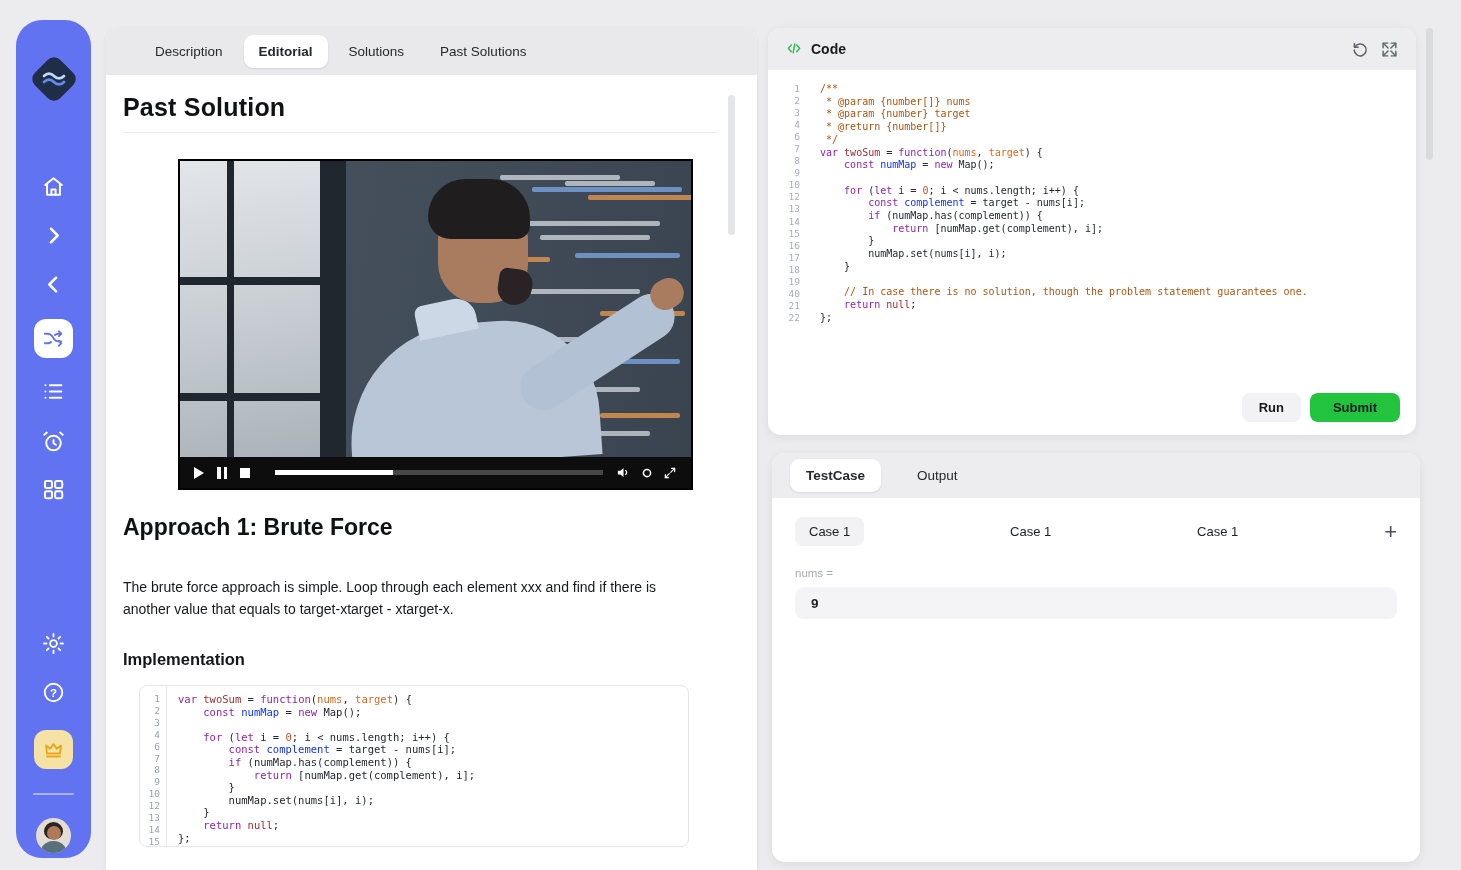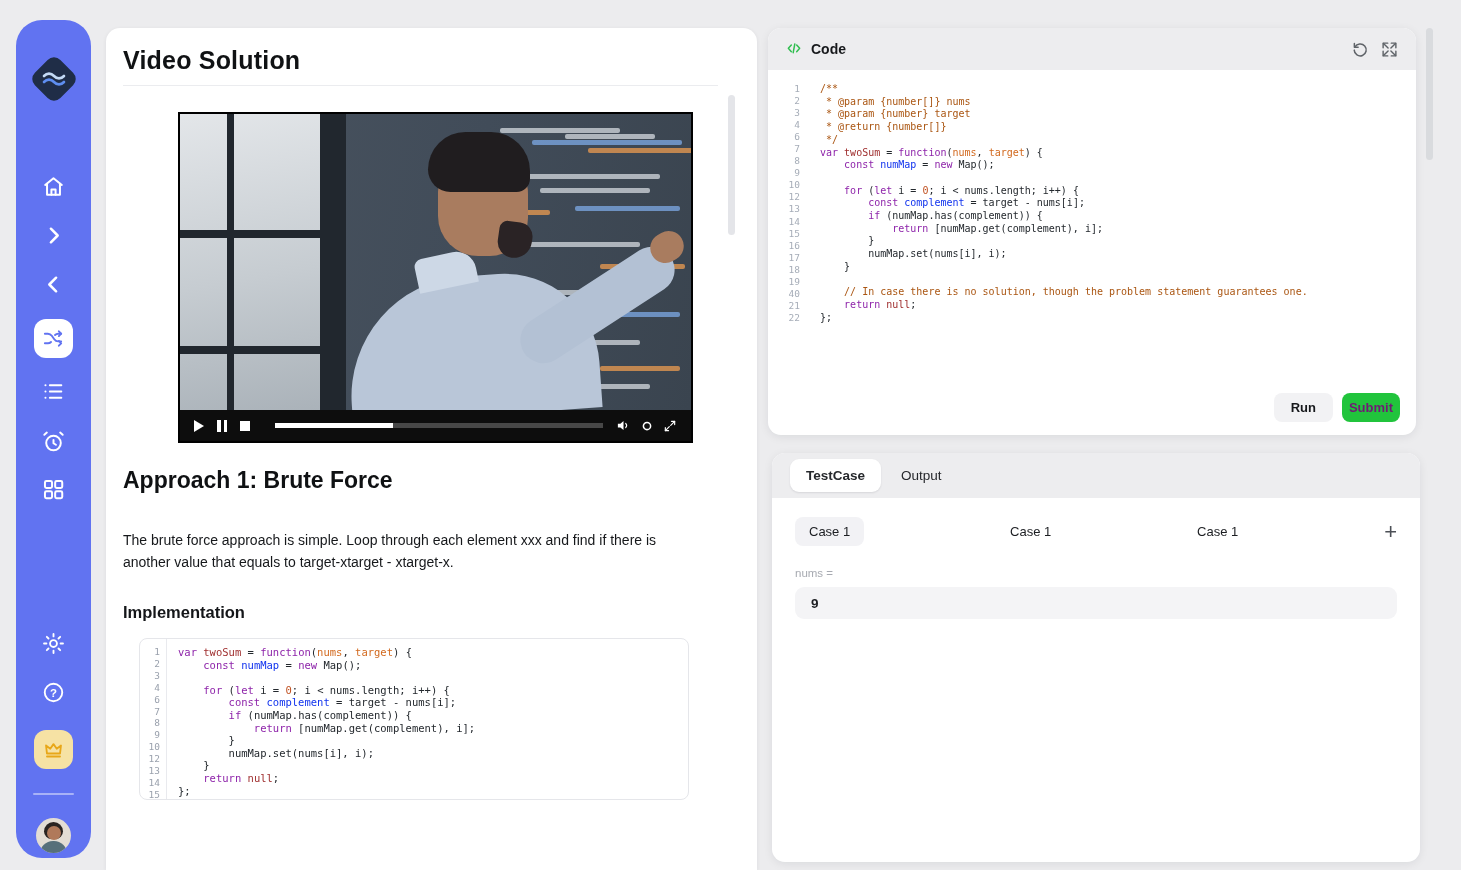--- a/index.html
+++ b/index.html
@@ -73,34 +73,34 @@
   .cp-header{height:42px;background:#ededef;border-radius:13px 13px 0 0;display:flex;align-items:center;padding:0 18px;gap:9px;}
   .cp-title{font-size:14px;font-weight:700;color:#17191c;}
   .cp-actions{margin-left:auto;display:flex;align-items:center;gap:12px;}
   .cp-actions svg{display:block;cursor:pointer;}
   .editor{display:flex;padding-top:13px;cursor:text;}
   .editor .gut{width:32px;text-align:right;padding-right:8px;color:#a6adb8;font:9.5px "DejaVu Sans Mono",monospace;line-height:12.05px;}
   .editor .codecol{padding-left:12px;font:10px "DejaVu Sans Mono",monospace;line-height:12.7px;white-space:pre;}
   .btnrow{position:absolute;right:16px;bottom:13px;display:flex;gap:9px;}
   .btn{border:none;border-radius:8px;font-family:"Liberation Sans",sans-serif;font-size:13px;font-weight:600;padding:7px 17px;cursor:pointer;}
   .btn.run{background:#f2f2f4;color:#17191c;}
-  .btn.submit{background:#21c43c;color:#701a75;padding:7px 7px;}
+  .btn.submit{background:#21c43c;color:#0f172a;padding:7px 23px;}
 
   
   .tk-pl{color:#24292e;}
   .tk-kw{color:#8e24aa;}
   .tk-def{color:#1133ee;}
   .tk-cm{color:#aa5511;}
   .tk-or{color:#d2691e;}
   .tk-num{color:#c05020;}
   .tk-nm{color:#a03030;}
 
   
   .test-panel{position:absolute;left:772px;top:453px;width:648px;height:409px;background:#fff;border-radius:13px;box-shadow:0 2px 10px rgba(16,24,40,.08);}
-  .tp-header{height:45px;background:#ededef;border-radius:13px 13px 0 0;display:flex;align-items:center;padding-left:18px;gap:4px;}
+  .tp-header{height:45px;background:#ededef;border-radius:13px 13px 0 0;display:flex;align-items:center;padding-left:18px;gap:20px;}
   .tp-tab{padding:9px 16px;font-size:13.5px;color:#26282c;font-weight:500;border-radius:9px;cursor:pointer;}
   .tp-tab.active{background:#fff;font-weight:700;box-shadow:0 1px 2px rgba(16,24,40,.10);}
   .tp-body{padding:0 23px;}
   .caserow{margin-top:19px;display:flex;align-items:center;gap:32px;justify-content:space-between;}
   .case{font-size:13px;color:#1c1e22;font-weight:500;cursor:pointer;padding:7px 0;}
   .case.active{background:#f2f2f5;border-radius:8px;padding:7px 14px;}
   .addcase{font-size:22px;font-weight:300;color:#4c5056;cursor:pointer;line-height:18px;}
   .fieldlabel{margin-top:21px;font-size:11.5px;color:#a7aab1;}
   .fieldbox{margin-top:8px;width:100%;box-sizing:border-box;height:32px;background:#f4f4f6;border:none;border-radius:9px;padding:0 16px;font-family:"Liberation Sans",sans-serif;font-size:13.5px;font-weight:700;color:#1b1d21;}
 
@@ -195,24 +195,30 @@
   <div class="side-divider"></div>
 
   <div class="avatar">
     <div class="hd"></div>
     <div class="fc"></div>
     <div class="sh"></div>
   </div>
 </div>
 
 <div class="left-panel">
+  <div class="tabbar">
+    <div class="tab">Description</div>
+    <div class="tab active">Editorial</div>
+    <div class="tab">Solutions</div>
+    <div class="tab">Past Solutions</div>
+  </div>
   <div class="lp-scrollthumb"></div>
 
   <div class="lp-content">
-    <h1 class="h-title">Video Solution</h1>
+    <h1 class="h-title">Past Solution</h1>
     <hr class="rule">
 
     <div class="video">
       <div class="vframe">
         <div class="vwindow"></div>
         <div class="vbar" style="left:47px;top:0;width:7px;height:100%"></div>
         <div class="vbar" style="left:0;top:116px;width:148px;height:8px"></div>
         <div class="vbar" style="left:0;top:232px;width:148px;height:8px"></div>
         <div class="vbar" style="left:140px;top:0;width:26px;height:100%"></div>
         <div id="board-scribbles">

